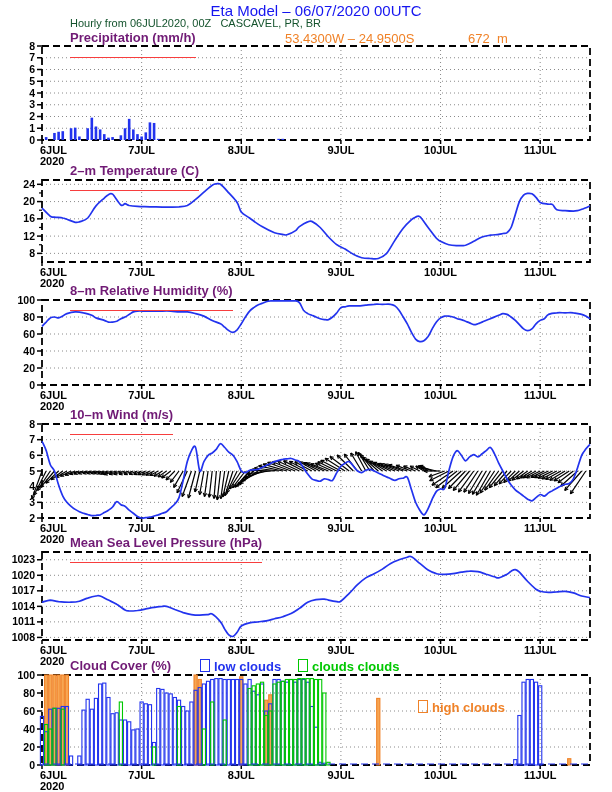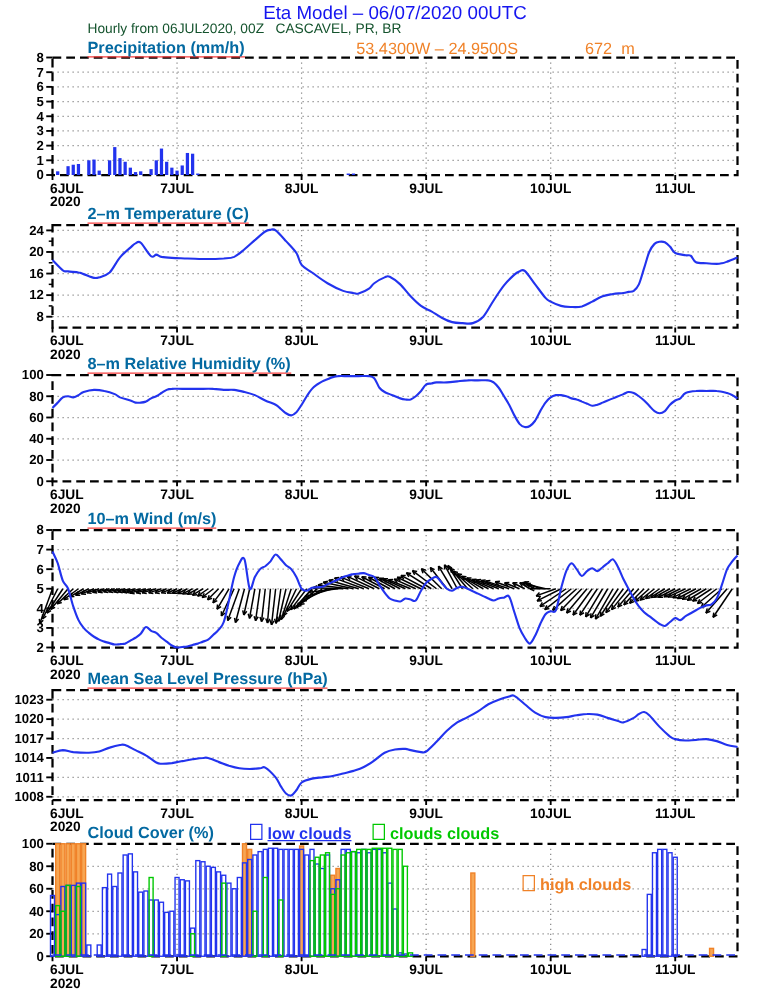--- a/index.html
+++ b/index.html
@@ -3,32 +3,32 @@
 <meta charset="utf-8">
 <style>
   html,body{margin:0;padding:0;background:#fff;}
   #page{position:relative;width:612px;height:792px;background:#ffffff;overflow:hidden;
         font-family:"Liberation Sans","DejaVu Sans",sans-serif;}
   .hdr{position:absolute;font-weight:normal;white-space:pre;}
   #model-title{top:2px;left:42px;width:548px;text-align:center;font-size:15px;color:#1515f0;}
   #subtitle{top:17px;left:70px;font-size:11px;color:#14532d;}
   #coords{top:31px;left:285px;font-size:13px;color:#f08228;}
   #elevation{top:31px;left:468px;font-size:13px;color:#f08228;}
-  .panel-title{position:absolute;left:70px;font-size:13px;font-weight:bold;color:#0369a1;
-               border-bottom:1.5px solid #f73e3e;padding-bottom:0px;line-height:14px;white-space:pre;}
+  .panel-title{position:absolute;left:70px;font-size:13px;font-weight:bold;color:#701a75;
+               border-bottom:1.5px solid #f73e3e;padding-bottom:12px;line-height:14px;white-space:pre;}
   #t0{top:31px;}
   #t1{top:164px;}
   #t2{top:284px;}
   #t3{top:408px;}
   #t4{top:536px;}
   #t5{top:659px;border-bottom:none;}
   .legend-item{position:absolute;top:659px;font-size:13px;font-weight:bold;white-space:pre;line-height:14px;}
   .legend-box{display:inline-block;width:8px;height:11px;border:1.5px solid currentColor;
               margin-right:4px;vertical-align:-1px;}
-  #leg-low{left:200px;color:#2233ee;text-decoration:underline;}
+  #leg-low{left:200px;color:#2233ee;}
   #leg-mid{left:298px;color:#00c800;}
   #leg-high{left:418px;color:#f08228;margin-top:41px;}
   svg{position:absolute;top:0;left:0;}
 </style>
 </head>
 <body>
 <div id="page">
 
   <svg id="plot" width="612" height="792">
       <g>

